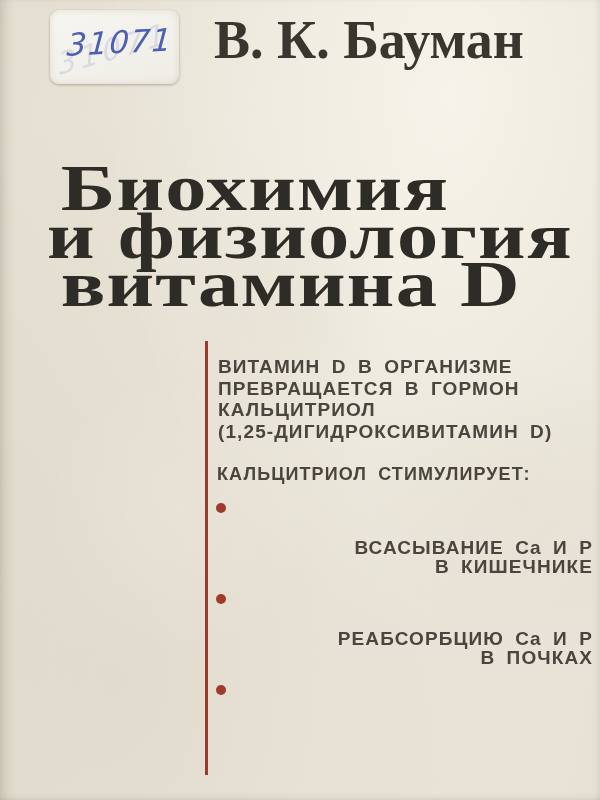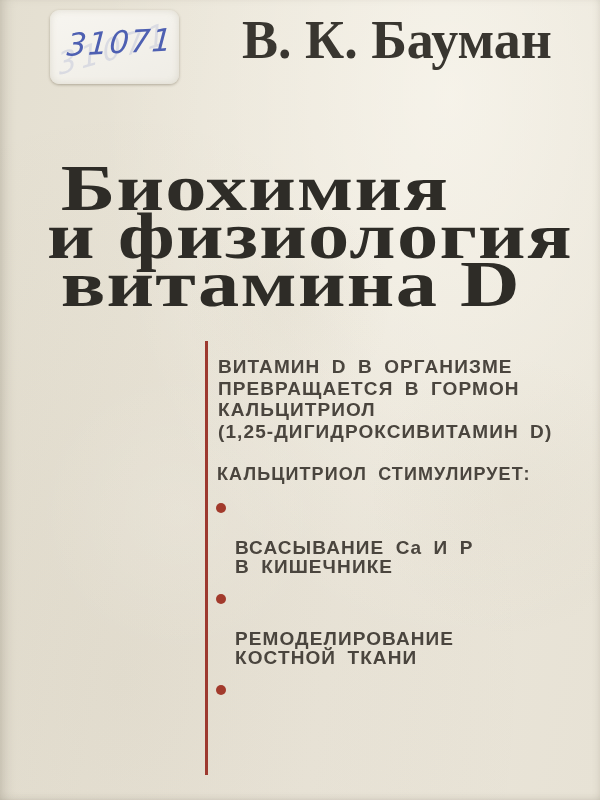--- a/index.html
+++ b/index.html
@@ -40,21 +40,21 @@
   }
   .sticker-ghost {
     position:absolute; left:6px; top:24px;
     font-family:"DejaVu Sans", sans-serif; font-style:italic;
     font-size:30px; line-height:1; color:#5b6cb8; letter-spacing:4px;
     opacity:.16; transform:rotate(-16deg) skewX(-10deg); white-space:nowrap;
   }
 
   
   .author {
-    position:absolute; left:242px; top:13px;
+    position:absolute; left:214px; top:13px;
     font-family:"Liberation Serif", serif; font-weight:700;
     font-size:54px; line-height:1; color:#393630; letter-spacing:0;
     white-space:nowrap;
   }
 
   
   .title {
     position:absolute; left:47px; top:164px;
     font-family:"Liberation Serif", serif; font-weight:700;
     font-size:66px; line-height:48px; color:#2e2c27; letter-spacing:1px;
@@ -74,20 +74,21 @@
   }
   .stim-heading {
     margin:22px 0 0 9px; font-size:18px; line-height:21.5px;
     letter-spacing:1.1px; word-spacing:5px; white-space:nowrap;
   }
   .bullet-list { margin-top:2px; list-style:none; }
   .bullet-item {
     position:relative; margin-top:13px; padding-left:27px;
     font-size:19px; line-height:19.5px; letter-spacing:1.1px; word-spacing:5px;
     white-space:pre-line;
+    text-align:right;
   }
   .bullet-dot {
     position:absolute; left:8px; top:4px; width:10px; height:10px;
     border-radius:50%; background:#a23a2c;
   }
 </style>
 </head>
 <body>
 
 <div class="cover">
@@ -114,22 +115,22 @@
     <div class="stim-heading">КАЛЬЦИТРИОЛ СТИМУЛИРУЕТ:</div>
 
     <ul class="bullet-list">
       <li class="bullet-item">
         <span class="bullet-dot"></span>
         <span>ВСАСЫВАНИЕ Ca И P
 В КИШЕЧНИКЕ</span>
       </li>
       <li class="bullet-item">
         <span class="bullet-dot"></span>
-        <span>РЕМОДЕЛИРОВАНИЕ
-КОСТНОЙ ТКАНИ</span>
+        <span>РЕАБСОРБЦИЮ Ca И P
+В ПОЧКАХ</span>
       </li>
       <li class="bullet-item">
         <span class="bullet-dot"></span>
         
       </li>
 
     </ul>
   </div>
 </div>
 

